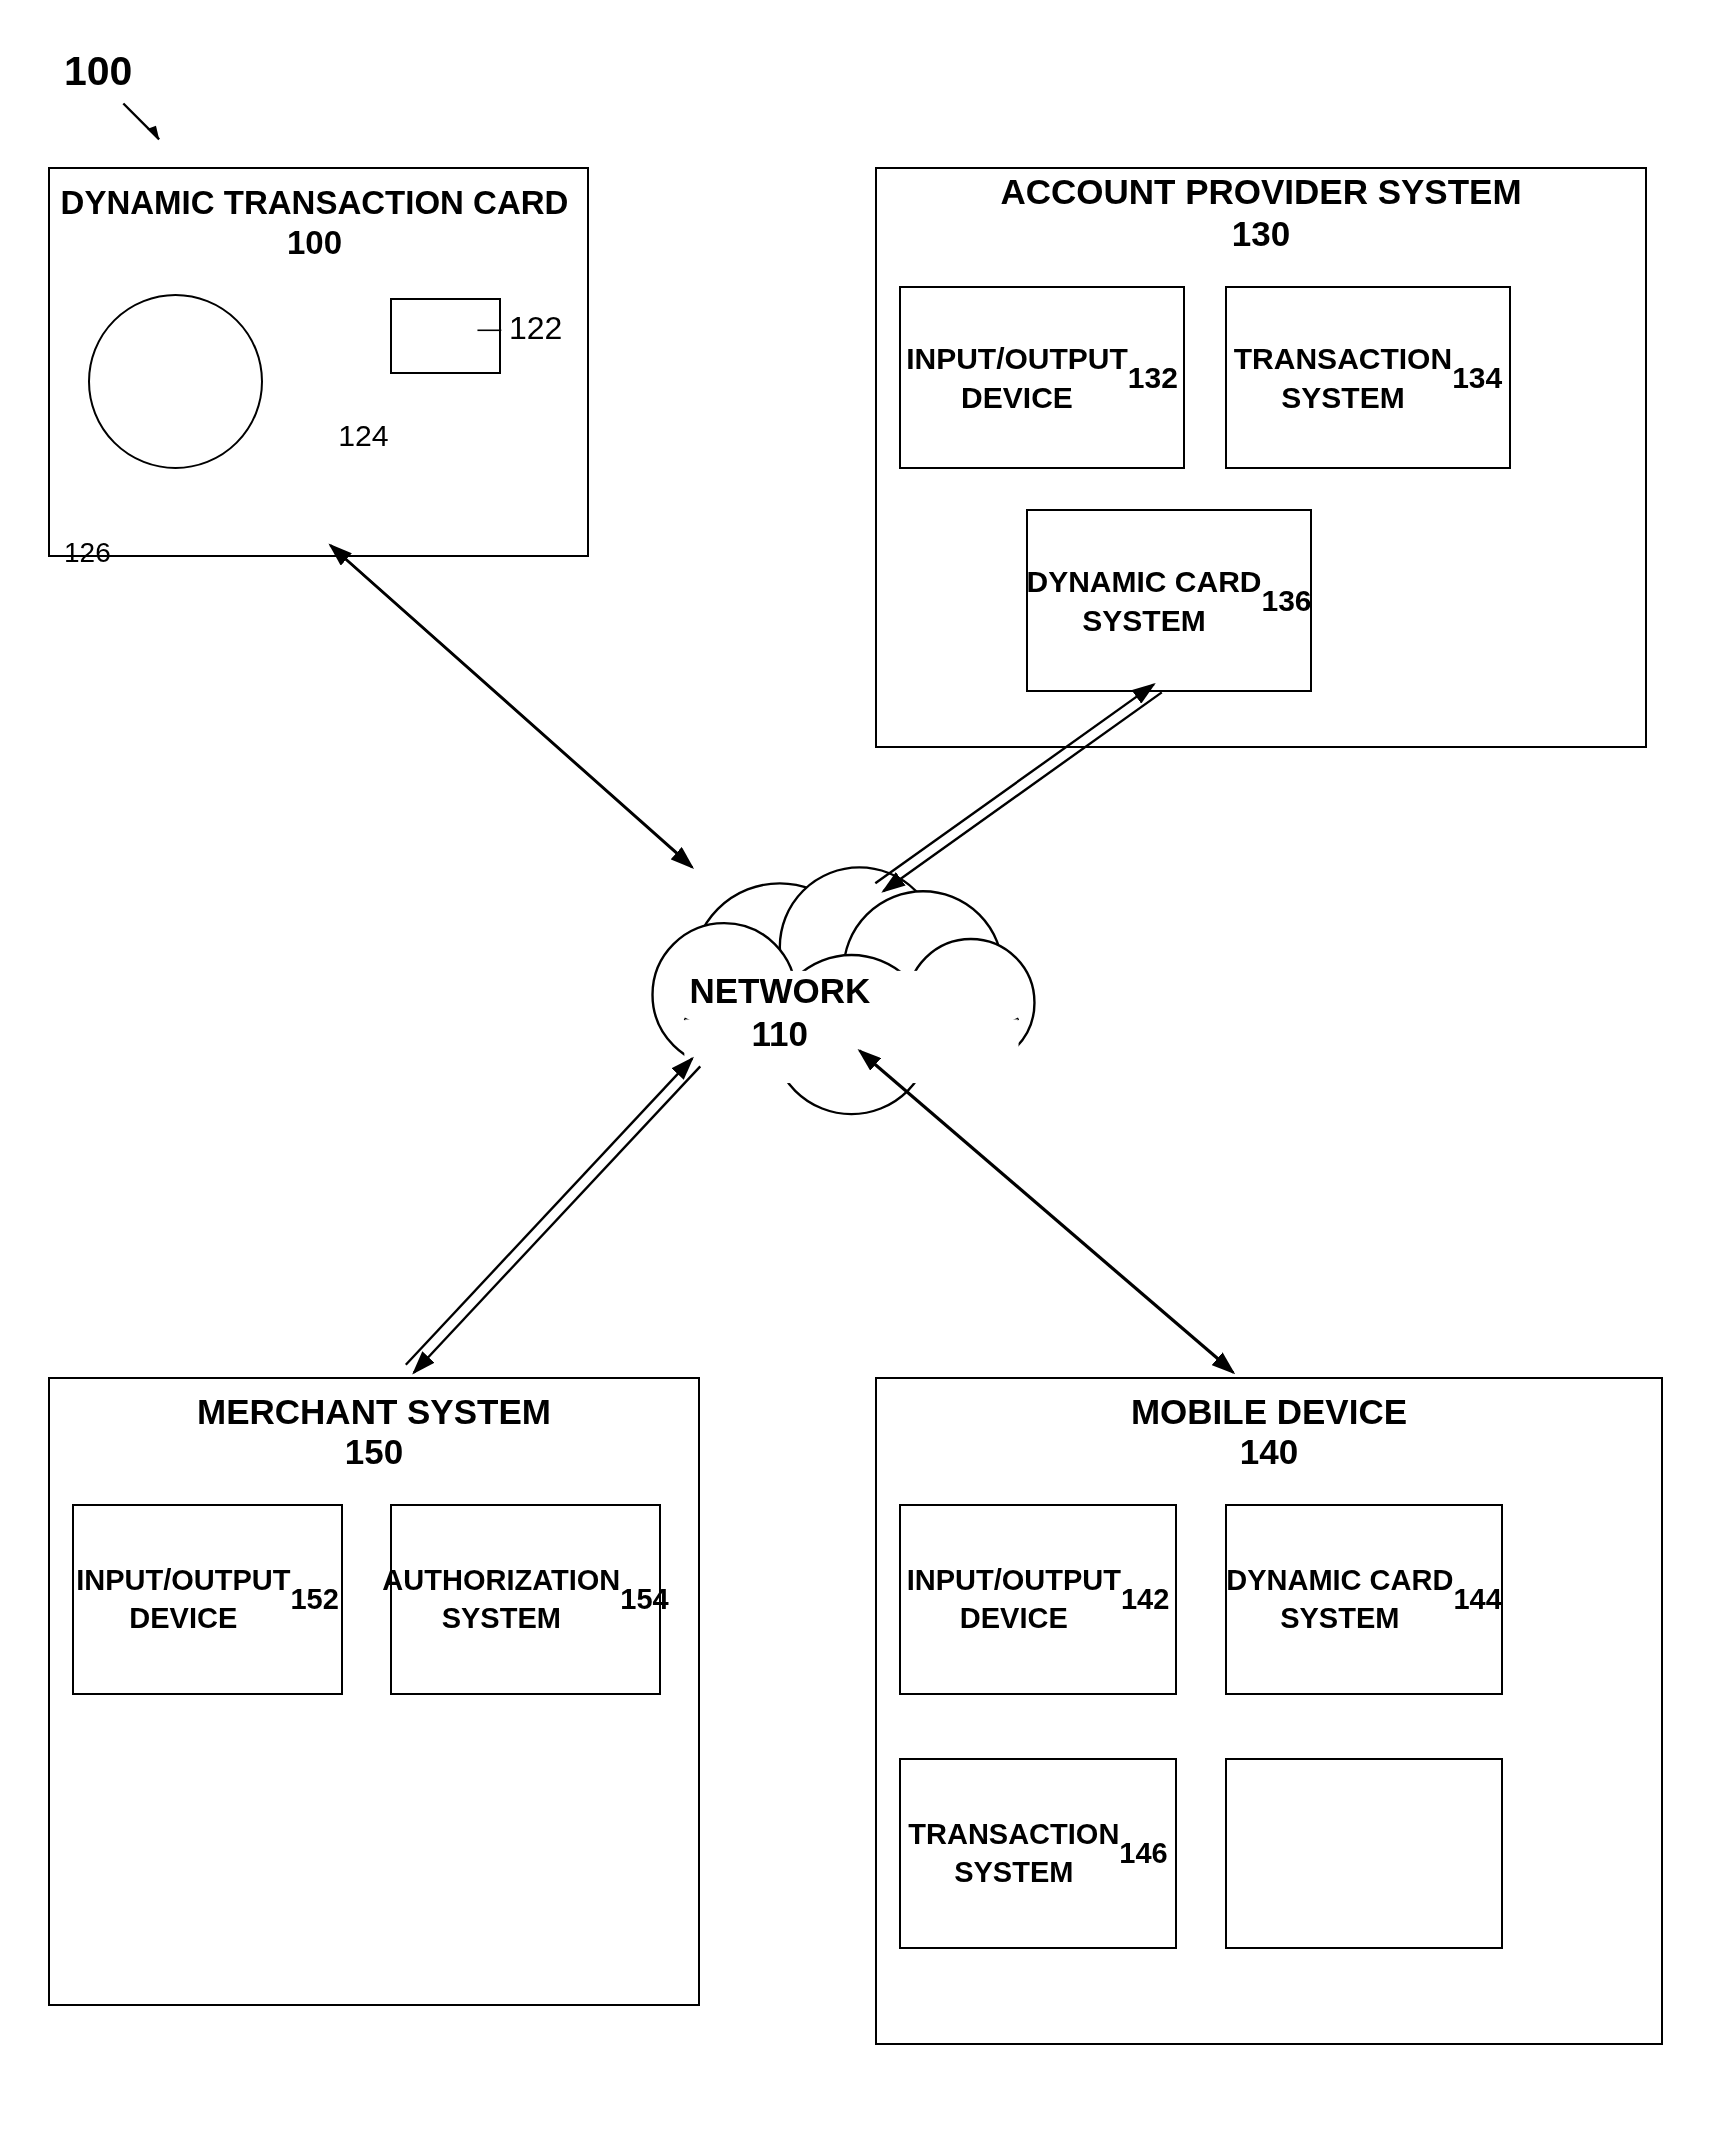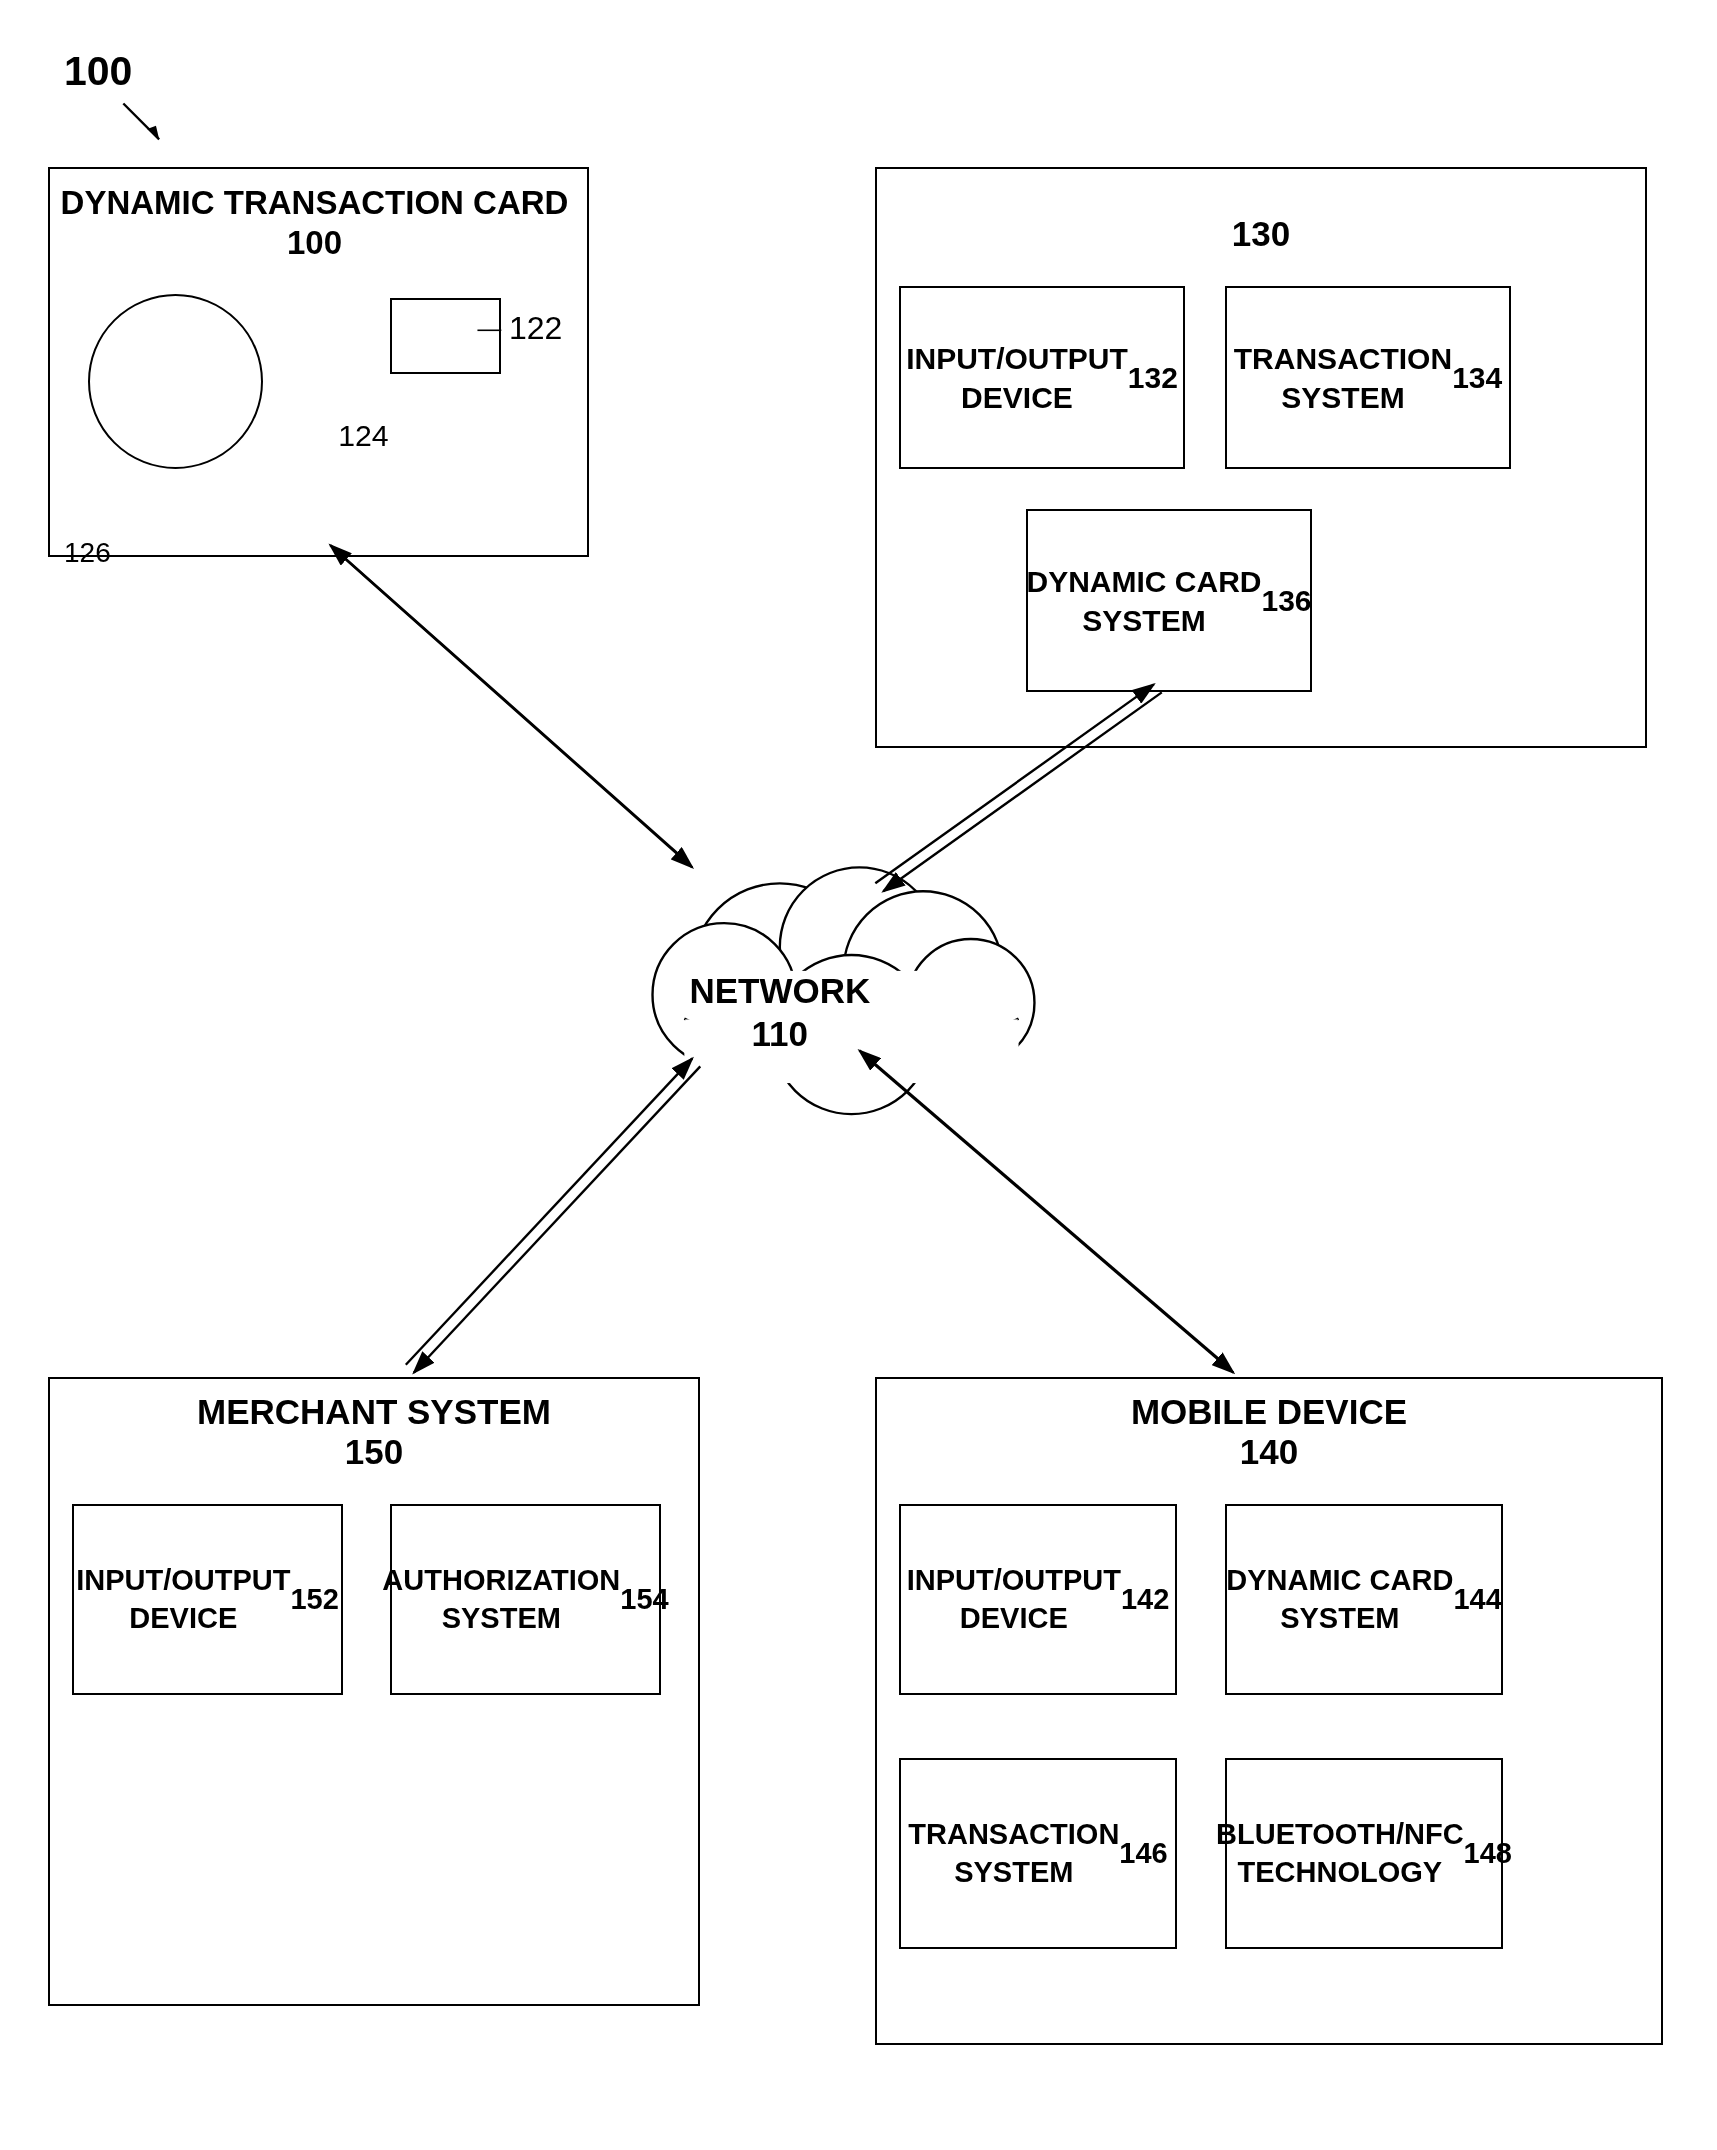--- a/index.html
+++ b/index.html
@@ -362,21 +362,21 @@
   <div class="dtc-circle"></div>
 
   <div class="dtc-rect"></div>
 
   <div class="label-122">122</div>
 
   <div class="label-126">126</div>
 
   <div class="box-aps"></div>
   <div class="box-aps-title">
-    <br>
+    <span>ACCOUNT PROVIDER SYSTEM</span><br>
     <span>130</span>
   </div>
 
   <div class="box-io132"></div>
   <div class="box-io132-text">INPUT/OUTPUT<br>DEVICE<br><span>132</span></div>
 
   <div class="box-ts134"></div>
   <div class="box-ts134-text">TRANSACTION<br>SYSTEM<br><span>134</span></div>
 
   <div class="box-dcs136"></div>
@@ -403,21 +403,20 @@
   <div class="box-io142"></div>
   <div class="box-io142-text">INPUT/OUTPUT<br>DEVICE<br><span>142</span></div>
 
   <div class="box-dcs144"></div>
   <div class="box-dcs144-text">DYNAMIC CARD<br>SYSTEM<br><span>144</span></div>
 
   <div class="box-ts146"></div>
   <div class="box-ts146-text">TRANSACTION<br>SYSTEM<br><span>146</span></div>
 
   <div class="box-nfc148"></div>
-  <div class="box-nfc148-text">BLUETOOTH/NFC<br>TECHNOLOGY<br><span>148</span></div>
 
   <svg class="svg-overlay" xmlns="http://www.w3.org/2000/svg" viewBox="0 0 2159 2703" width="1718" height="2151">
 
     <line x1="155" y1="130" x2="200" y2="175" stroke="#000" stroke-width="3"></line>
     <polygon points="200,175 185,162 196,158" fill="#000"></polygon>
 
     <g transform="translate(760, 1020)">
 
       <circle cx="220" cy="200" r="110" fill="white" stroke="#000" stroke-width="3"></circle>
       <circle cx="320" cy="170" r="100" fill="white" stroke="#000" stroke-width="3"></circle>

